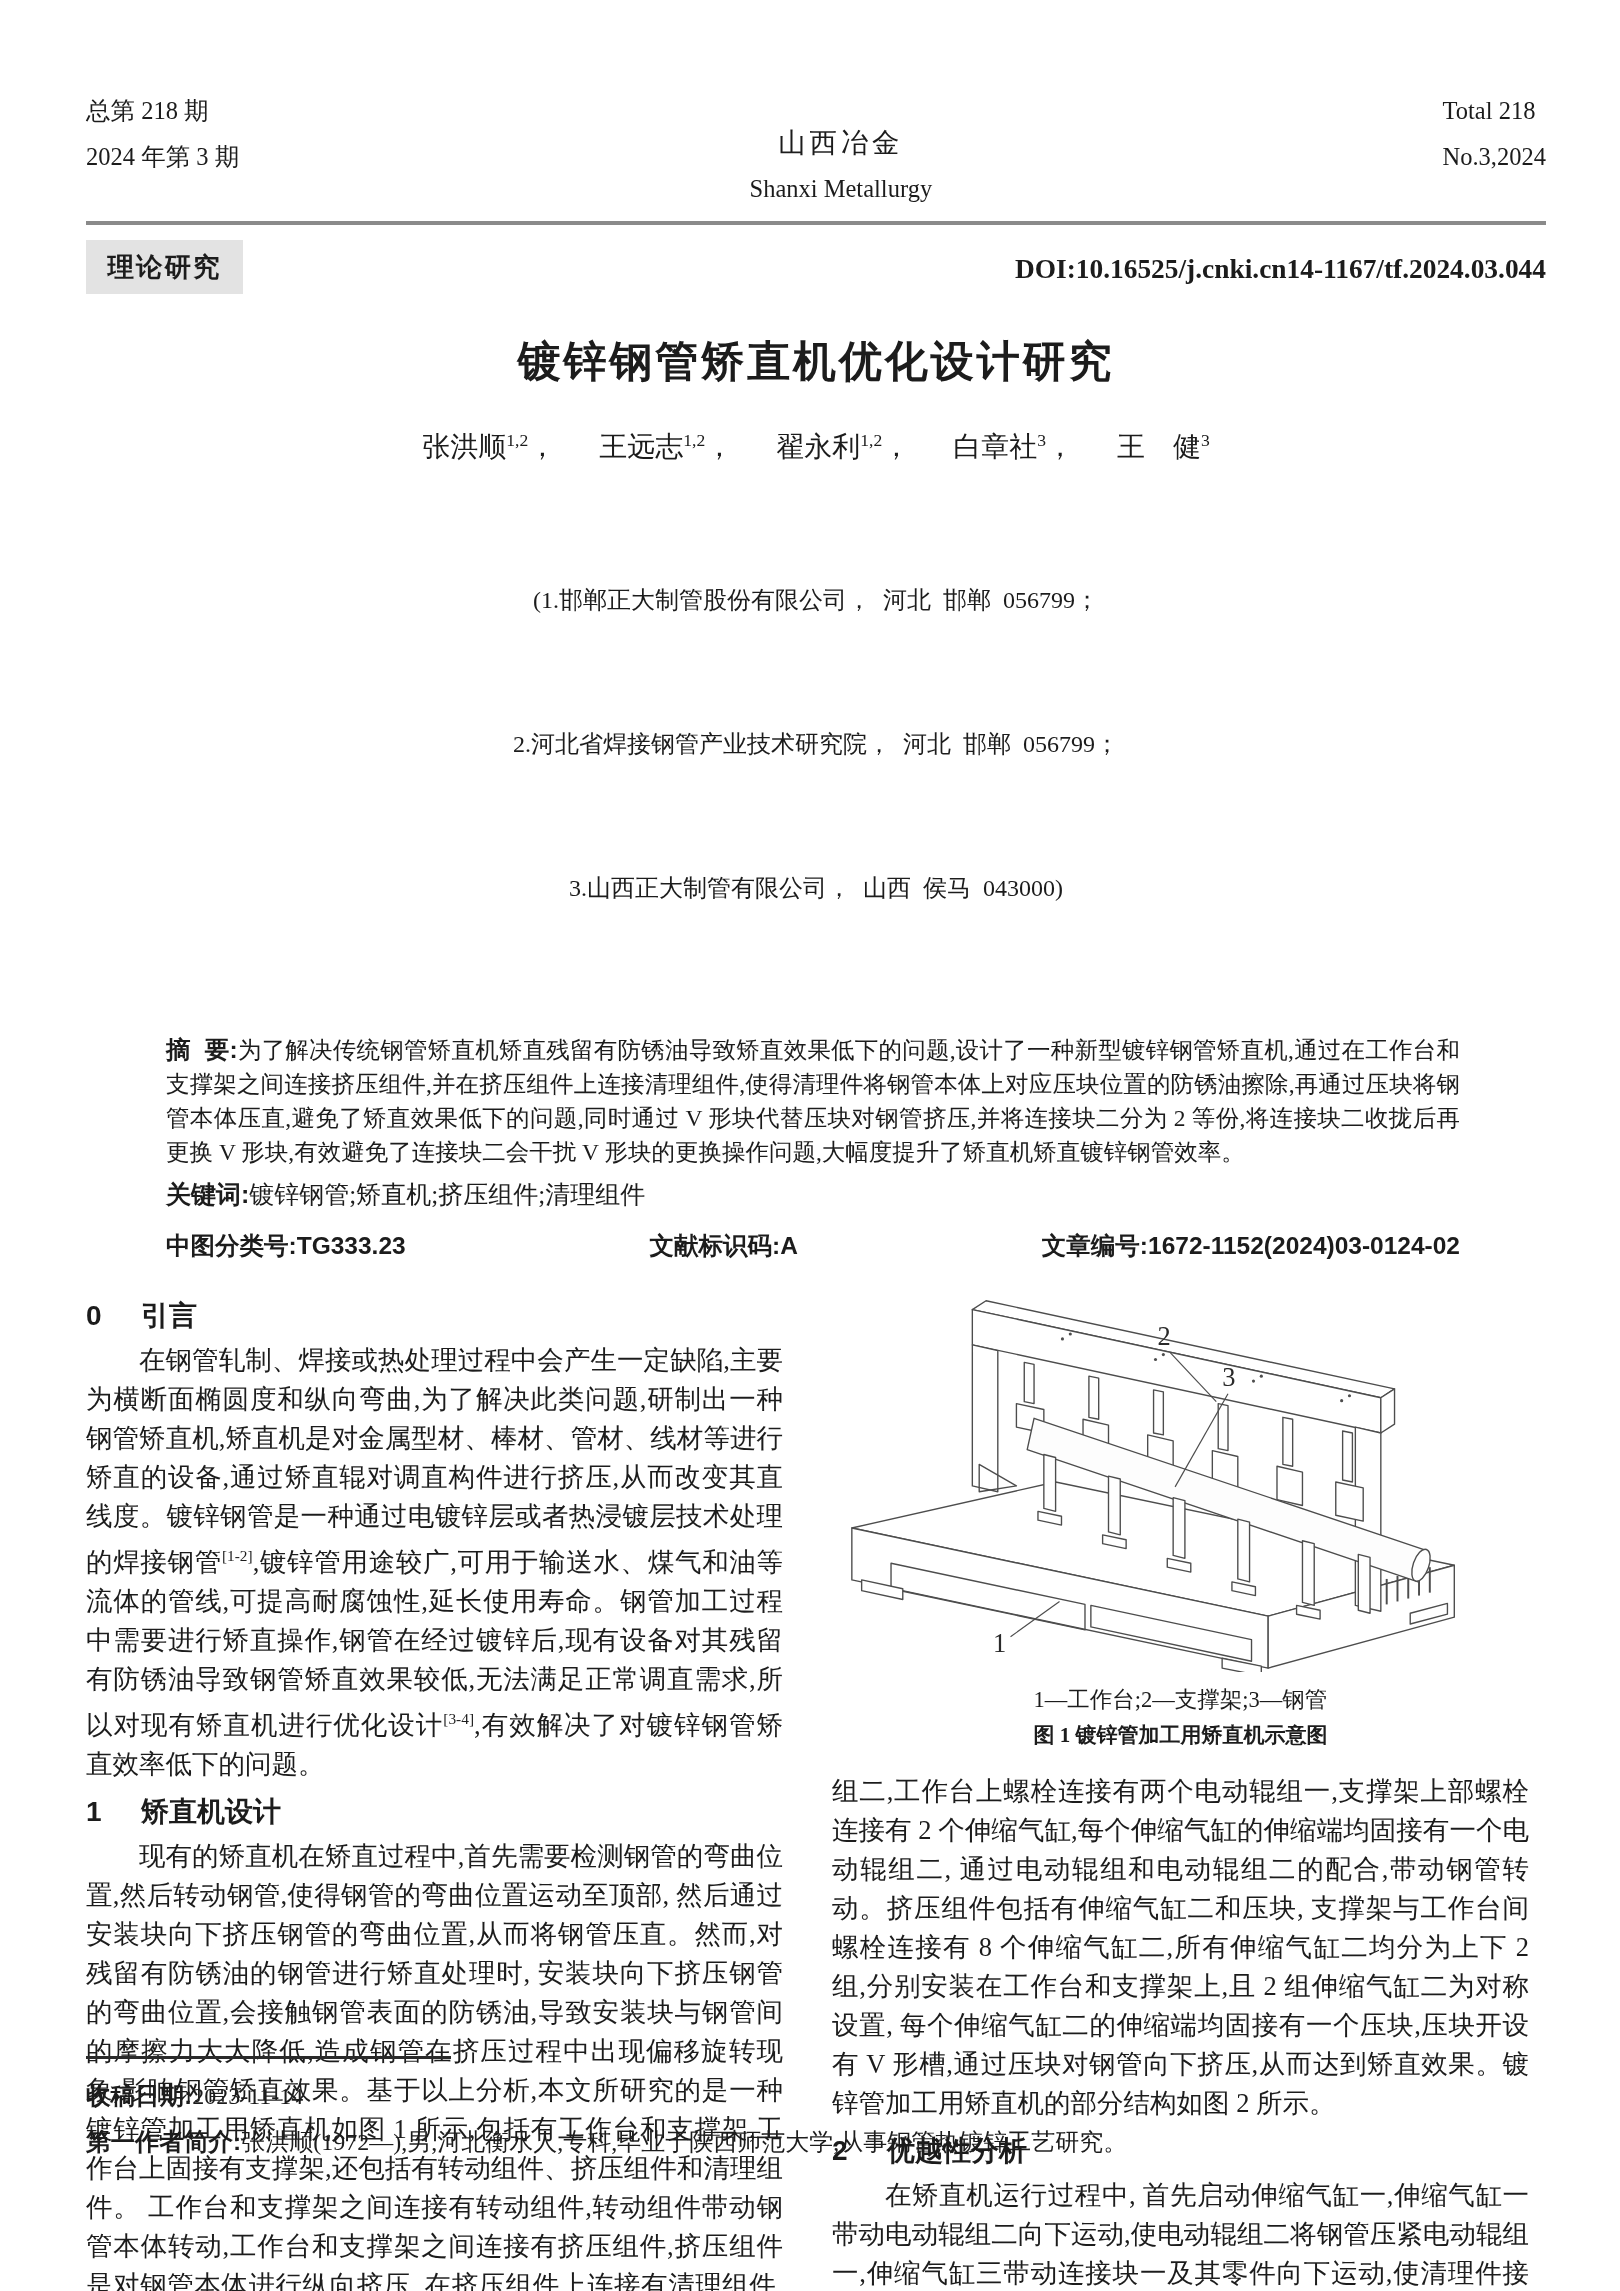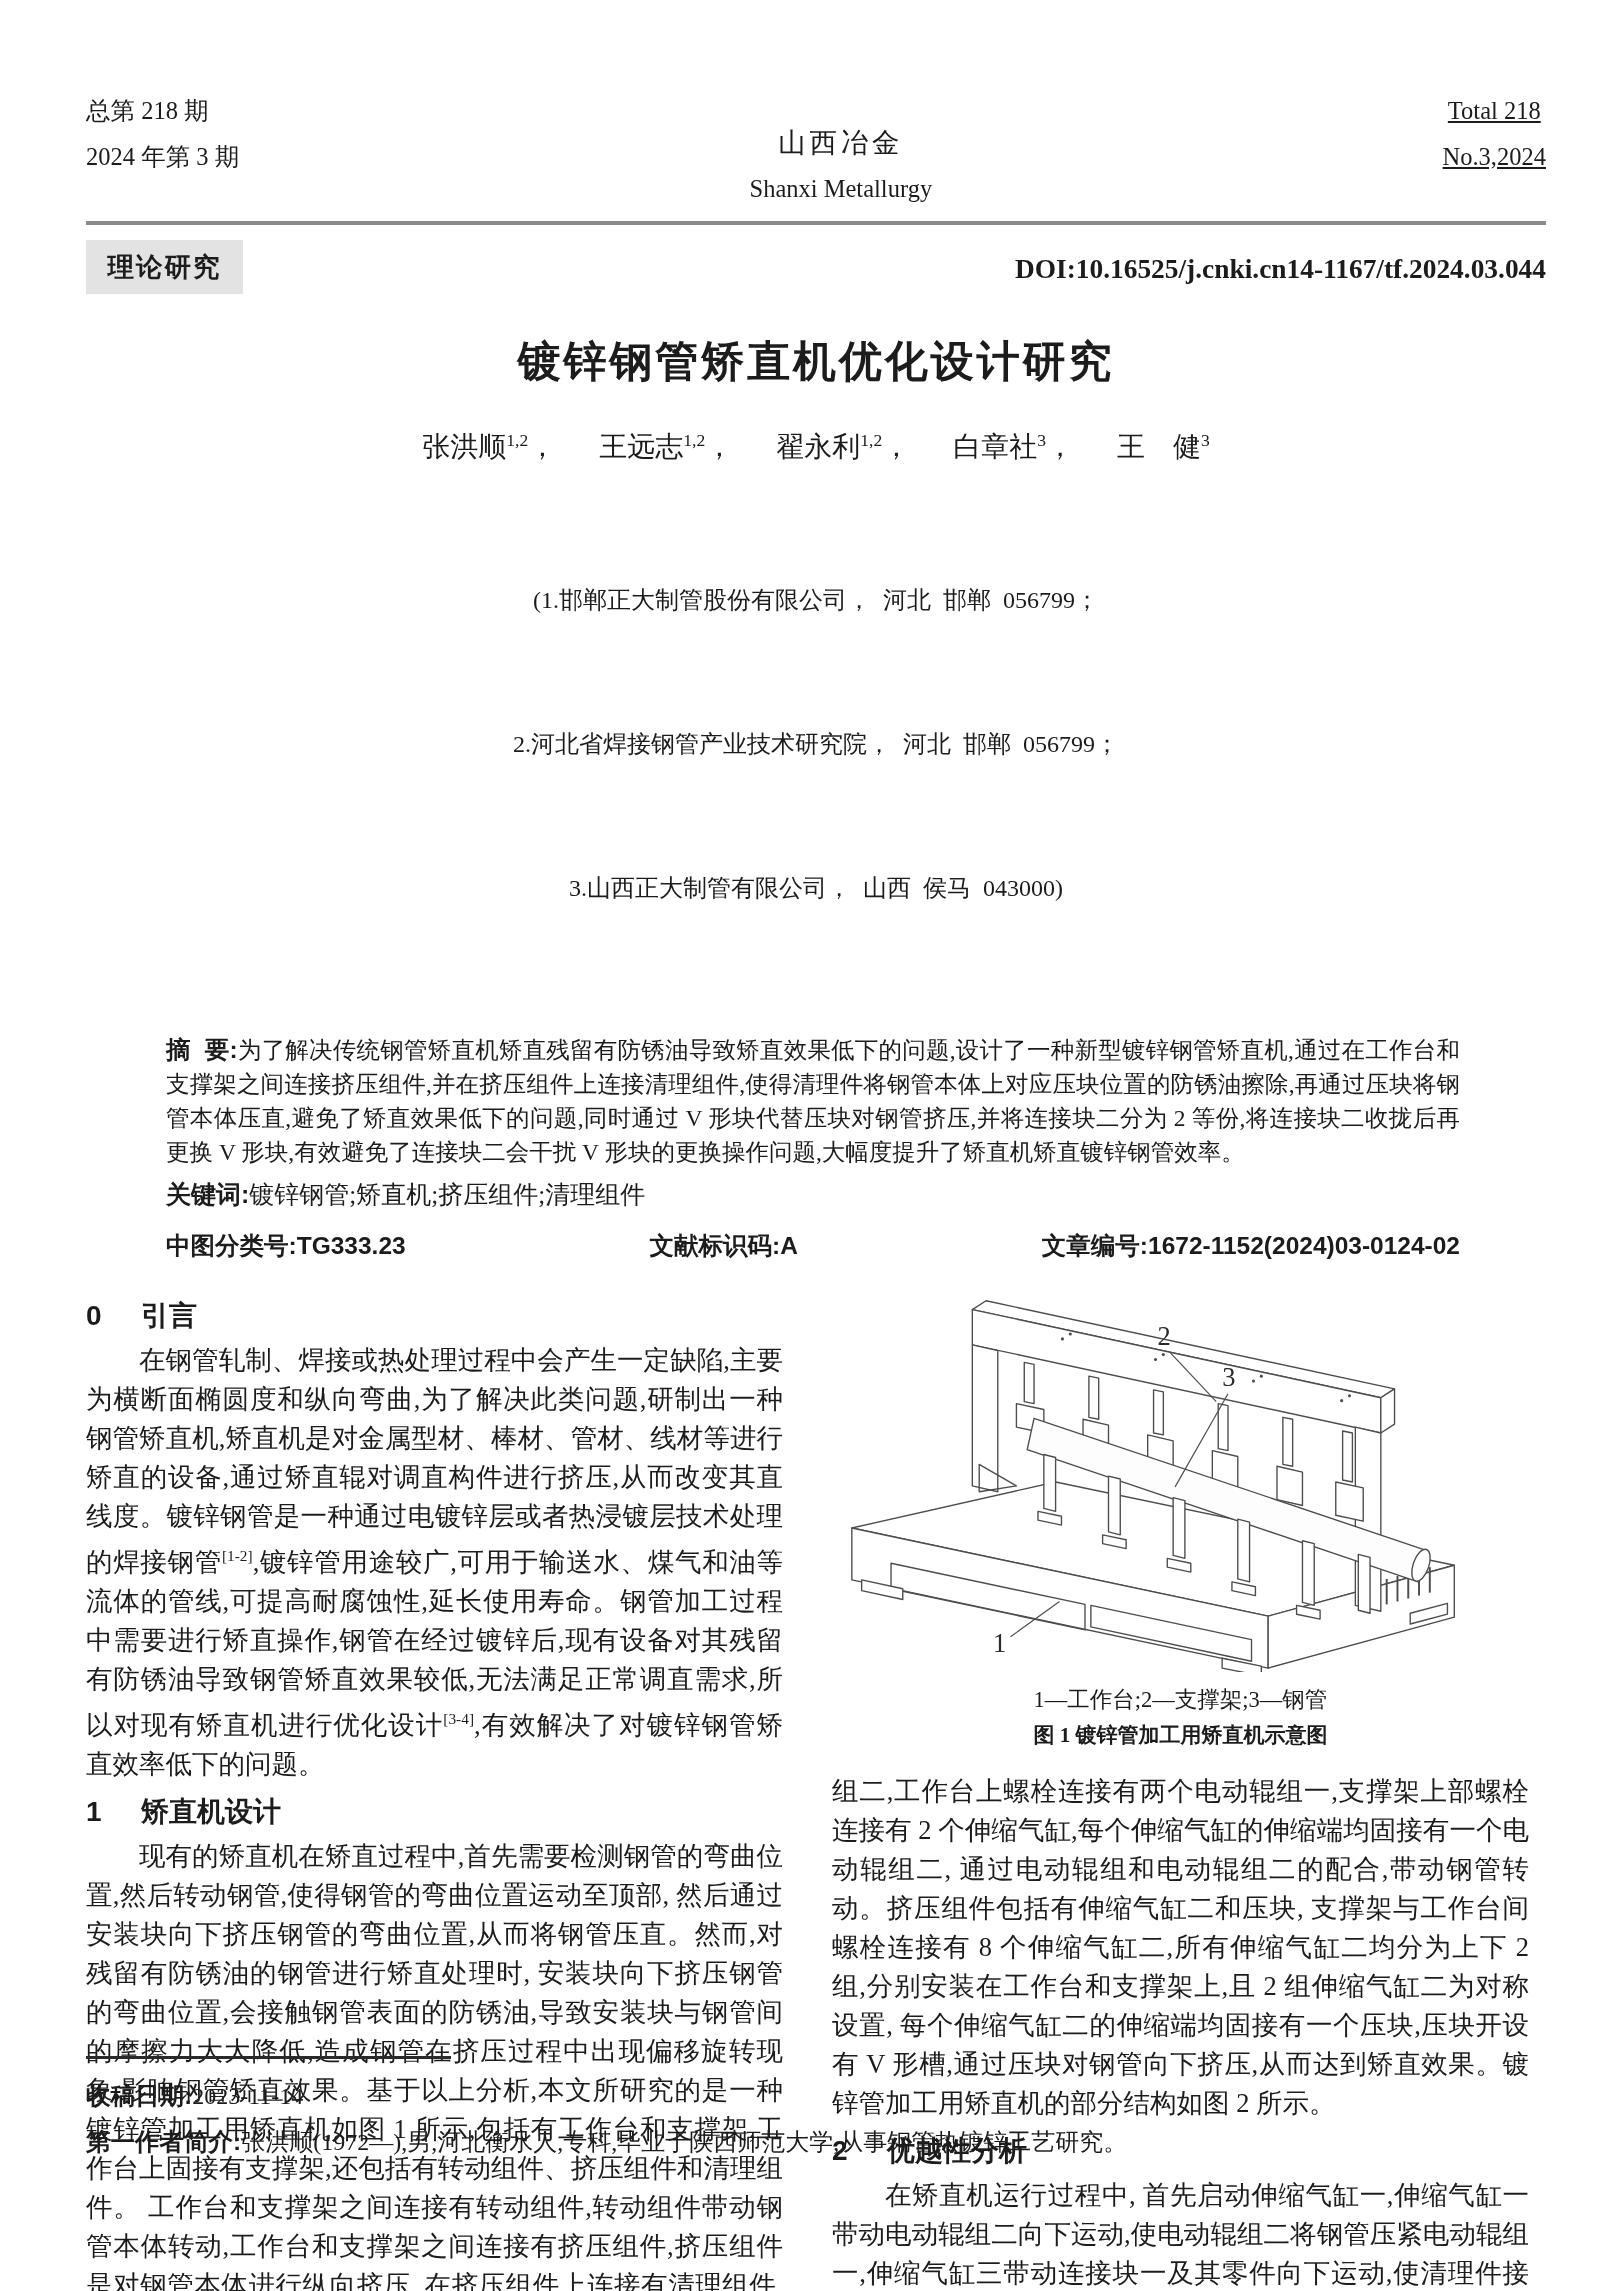--- a/index.html
+++ b/index.html
@@ -11,21 +11,21 @@
     background:#ffffff;
     color:#1c1c1c;
     font-family:"Liberation Serif","DejaVu Serif",serif;
     overflow:hidden;
   }
   .hei{font-family:"Liberation Sans","DejaVu Sans",sans-serif;font-weight:bold;}
 
   
   .jheader{display:flex;justify-content:space-between;font-size:24.5px;line-height:46px;}
   .jheader .c{text-align:center;margin-top:32px;}
-  .jheader .r{text-align:center;text-decoration:underline;}
+  .jheader .r{text-align:left;}
   .jheader .jtitle{font-size:27.4px;letter-spacing:3.9px;}
   .header-rule{height:3.9px;background:#8a8a8a;margin-top:8.8px;}
 
   
   .badge-row{display:flex;justify-content:space-between;align-items:flex-start;margin-top:15.7px;}
   .badge{background:#e3e3e3;font-family:"Liberation Sans","DejaVu Sans",sans-serif;font-weight:bold;font-size:26.5px;padding:8.8px 21.6px;letter-spacing:2px;}
   .doi{font-weight:bold;font-size:27.4px;margin-top:13.7px;}
 
   .article-title{text-align:center;font-family:"Liberation Sans","DejaVu Sans",sans-serif;font-weight:bold;font-size:43px;letter-spacing:2.9px;margin-top:39px;}
 

